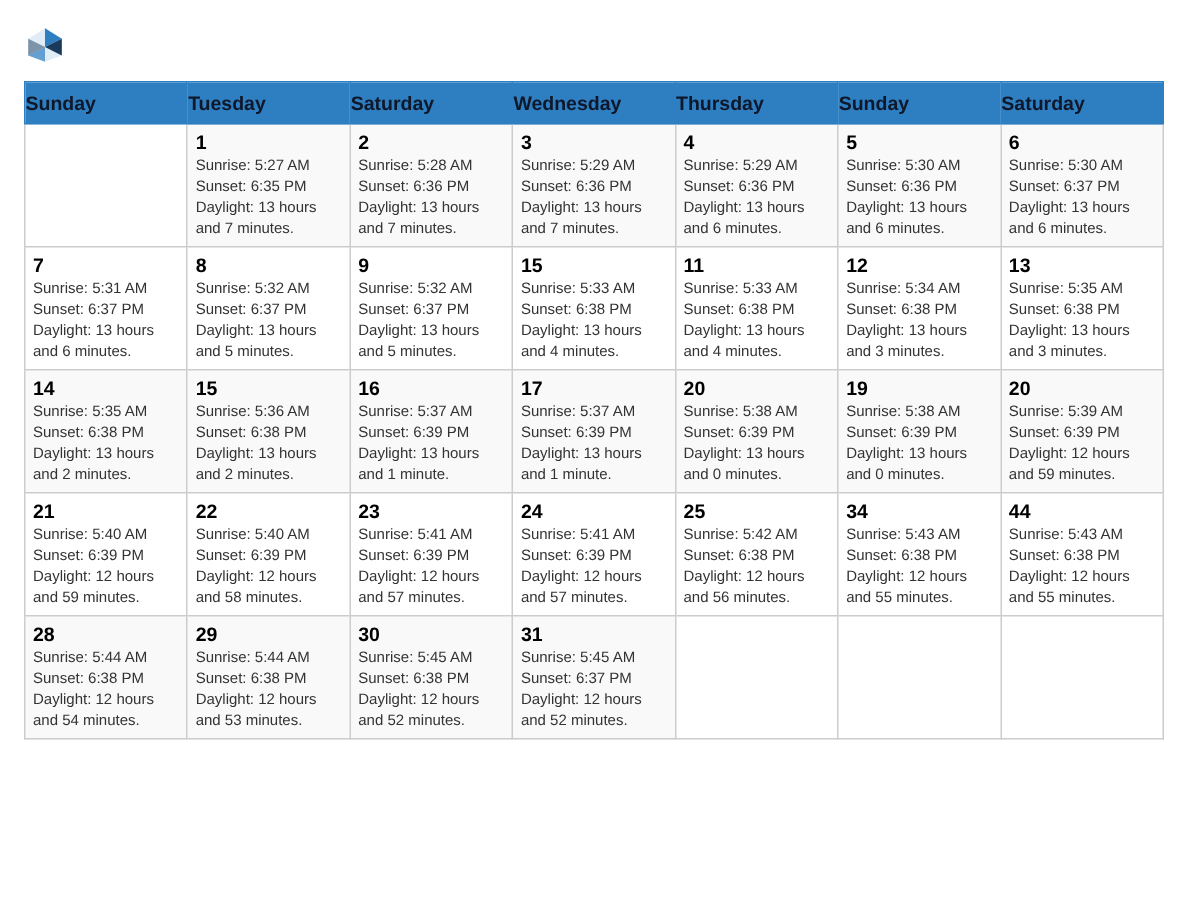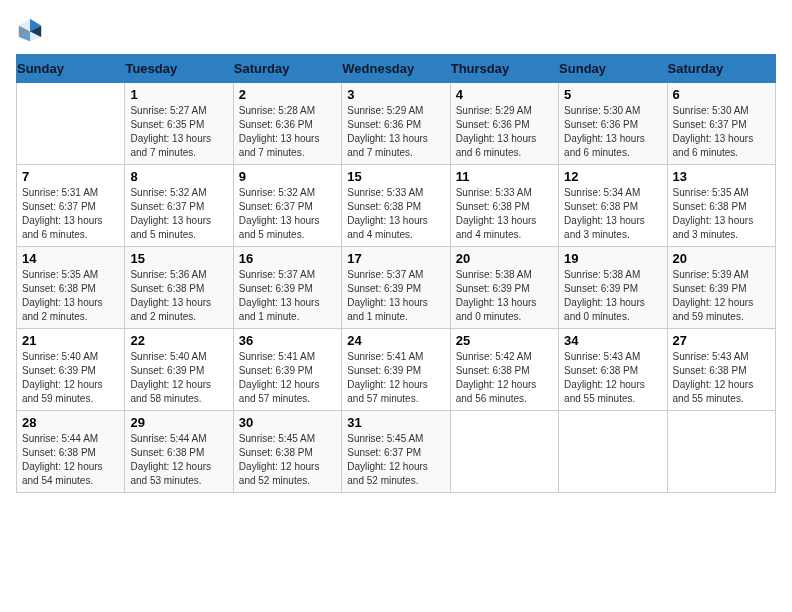--- a/index.html
+++ b/index.html
@@ -208,37 +208,37 @@
       <tr>
         <td>
           <span class="day-number">21</span>
           <div class="day-info">Sunrise: 5:40 AM<br>Sunset: 6:39 PM<br>Daylight: 12 hours and 59 minutes.</div>
         </td>
         <td>
           <span class="day-number">22</span>
           <div class="day-info">Sunrise: 5:40 AM<br>Sunset: 6:39 PM<br>Daylight: 12 hours and 58 minutes.</div>
         </td>
         <td>
-          <span class="day-number">36</span>
+          <span class="day-number">23</span>
           <div class="day-info">Sunrise: 5:41 AM<br>Sunset: 6:39 PM<br>Daylight: 12 hours and 57 minutes.</div>
         </td>
         <td>
           <span class="day-number">24</span>
           <div class="day-info">Sunrise: 5:41 AM<br>Sunset: 6:39 PM<br>Daylight: 12 hours and 57 minutes.</div>
         </td>
         <td>
           <span class="day-number">25</span>
           <div class="day-info">Sunrise: 5:42 AM<br>Sunset: 6:38 PM<br>Daylight: 12 hours and 56 minutes.</div>
         </td>
         <td>
           <span class="day-number">34</span>
           <div class="day-info">Sunrise: 5:43 AM<br>Sunset: 6:38 PM<br>Daylight: 12 hours and 55 minutes.</div>
         </td>
         <td>
-          <span class="day-number">27</span>
+          <span class="day-number">44</span>
           <div class="day-info">Sunrise: 5:43 AM<br>Sunset: 6:38 PM<br>Daylight: 12 hours and 55 minutes.</div>
         </td>
       </tr>
       <tr>
         <td>
           <span class="day-number">28</span>
           <div class="day-info">Sunrise: 5:44 AM<br>Sunset: 6:38 PM<br>Daylight: 12 hours and 54 minutes.</div>
         </td>
         <td>
           <span class="day-number">29</span>

